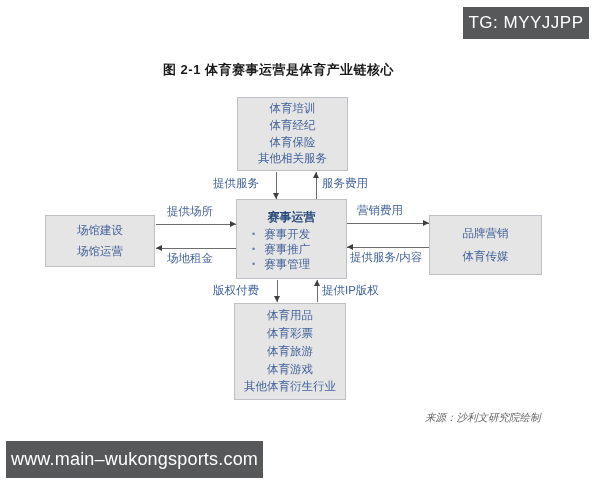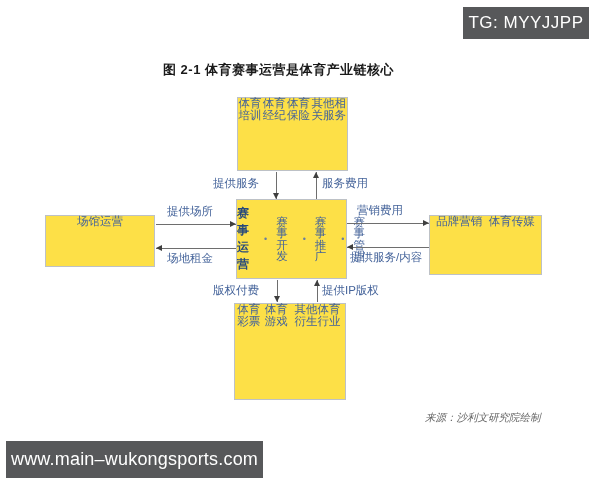--- a/index.html
+++ b/index.html
@@ -18,23 +18,23 @@
     font-size:17px;letter-spacing:0.5px;text-align:center;
   }
   
   .fig-title{
     position:absolute;left:163px;top:61px;
     font-size:13px;font-weight:bold;color:#1a1a1a;letter-spacing:0.5px;
   }
   
   .box{
     position:absolute;
-    border:1px solid #bdc1c6;background:#fde047;
+    border:1px solid #bdc1c6;background:#e5e5e5;
     color:#44639a;font-size:11.5px;
-    display:flex;flex-direction:row;justify-content:space-evenly;
+    display:flex;flex-direction:column;justify-content:space-evenly;
     text-align:center;box-sizing:border-box;
   }
   .box .bline{line-height:1;}
   .top-box{left:237px;top:97px;width:111px;height:74px;}
   .center-box{left:236px;top:199px;width:111px;height:80px;padding:5px 0 4px 0;}
   .left-box{left:45px;top:215px;width:110px;height:52px;}
   .right-box{left:429px;top:215px;width:113px;height:60px;}
   .bottom-box{left:234px;top:303px;width:112px;height:97px;}
   .center-title{font-weight:bold;color:#27497c;font-size:12px;text-align:center;}
   .bullet-row{
@@ -119,30 +119,33 @@
       <span class="bullet-dot">•</span>
       <span>赛事推广</span>
     </div>
     <div class="bullet-row">
       <span class="bullet-dot">•</span>
       <span>赛事管理</span>
     </div>
   </div>
 
   <div class="box left-box">
+    <div class="bline">场馆建设</div>
     <div class="bline">场馆运营</div>
   </div>
 
   <div class="box right-box">
     <div class="bline">品牌营销</div>
     <div class="bline">体育传媒</div>
   </div>
 
   <div class="box bottom-box">
+    <div class="bline">体育用品</div>
     <div class="bline">体育彩票</div>
+    <div class="bline">体育旅游</div>
     <div class="bline">体育游戏</div>
     <div class="bline">其他体育衍生行业</div>
   </div>
 
   <div class="vline v-tl"></div>
   <div class="vline v-tr"></div>
   <div class="vline v-bl"></div>
   <div class="vline v-br"></div>
   <div class="hline h-lt"></div>
   <div class="hline h-lb"></div>

